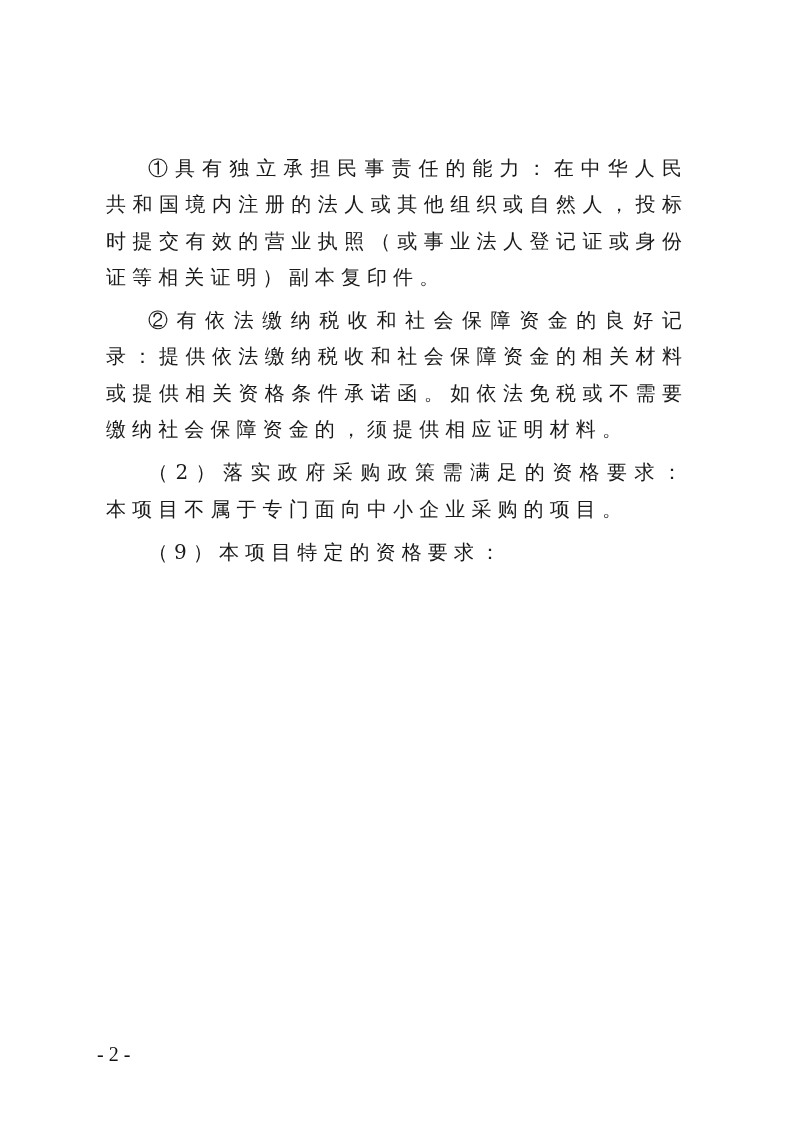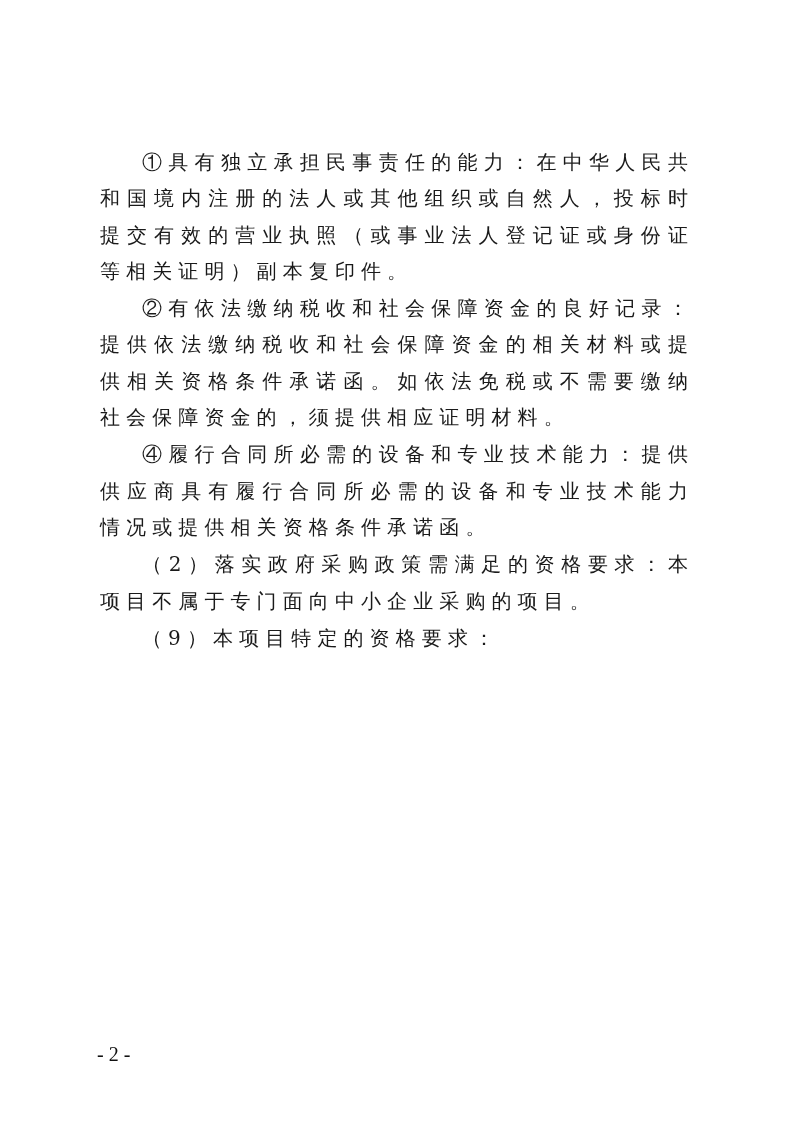--- a/index.html
+++ b/index.html
@@ -15,21 +15,21 @@
       font-family: "DejaVu Serif", "Liberation Serif", serif;
       color: #1a1a1a;
     }
     .page-body {
       position: absolute;
       left: 99px;
       top: 143px;
       width: 596px;
     }
     .para {
-      margin: 1px;
+      margin: 7px;
       font-size: 20px;
       line-height: 36.3px;
       letter-spacing: 6.1px;
       text-align: justify;
       text-justify: inter-character;
       text-indent: 42px;
       word-break: break-all;
     }
     .page-number {
       position: absolute;
@@ -40,18 +40,17 @@
       letter-spacing: 0px;
       color: #111;
     }
   </style>
 </head>
 <body>
 
 <div class="page-body">
   <p class="para">①具有独立承担民事责任的能力：在中华人民共和国境内注册的法人或其他组织或自然人，投标时提交有效的营业执照（或事业法人登记证或身份证等相关证明）副本复印件。</p>
   <p class="para">②有依法缴纳税收和社会保障资金的良好记录：提供依法缴纳税收和社会保障资金的相关材料或提供相关资格条件承诺函。如依法免税或不需要缴纳社会保障资金的，须提供相应证明材料。</p>
-  <p class="para">④履行合同所必需的设备和专业技术能力：提供供应商具有履行合同所必需的设备和专业技术能力情况或提供相关资格条件承诺函。</p>
   <p class="para">（2）落实政府采购政策需满足的资格要求：本项目不属于专门面向中小企业采购的项目。</p>
   <p class="para">（9）本项目特定的资格要求：</p>
 </div>
 
 <div class="page-number">- 2 -</div>
 
 </body></html>

